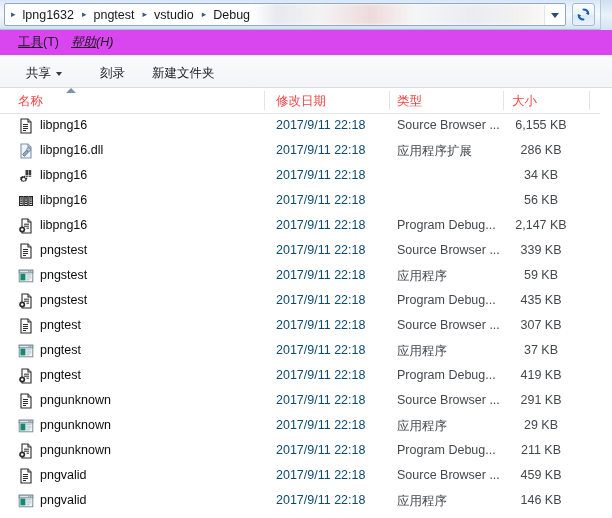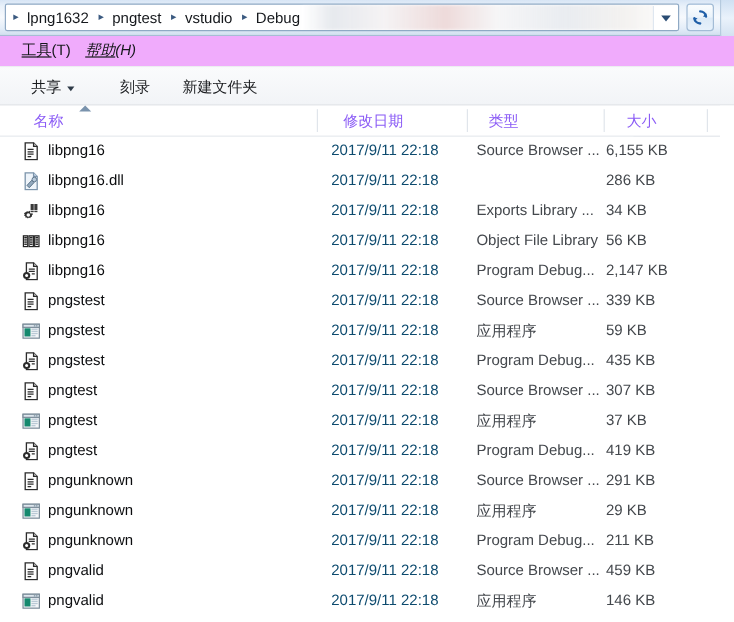--- a/index.html
+++ b/index.html
@@ -62,21 +62,21 @@
   }
   #refresh-right-edge {
     position: absolute; left: 600px; top: 0px; width: 12px; height: 30px;
     background: linear-gradient(to bottom,#cfe0f2,#eaf2fb 50%,#d4e2f1);
     border-left: 1px solid #b5cade;
   }
 
   
   #menubar {
     position: absolute; left: 0; top: 30px; width: 612px; height: 26px;
-    background: #f0abfc;
+    background: #d946ef;
     border-bottom: 1px solid #eceef1;
   }
   .menu-item {
     position: absolute; top: 4px; height: 18px;
     font-size: 12.5px; color: #17191c; white-space: nowrap;
   }
   .menu-item .mn { text-decoration: underline; }
 
   
   #toolbar {
@@ -96,21 +96,21 @@
   }
 
   
   #colheader {
     position: absolute; left: 0; top: 88px; width: 612px; height: 26px;
     background: #ffffff;
     border-bottom: 1px solid #e3e7ec;
   }
   .col-h {
     position: absolute; top: 5px; height: 18px;
-    font-size: 12.5px; color: #8b5cf6; white-space: nowrap; margin-left: 10px;
+    font-size: 12.5px; color: #ef4444; white-space: nowrap;
   }
   .col-sep {
     position: absolute; top: 3px; width: 1px; height: 19px;
     background: #e0e5eb;
   }
   #sort-arrow {
     position: absolute; left: 66px; top: 88px;
     width: 0; height: 0;
     border-left: 5px solid transparent; border-right: 5px solid transparent;
     border-bottom: 5px solid #7a93ad;
@@ -132,21 +132,21 @@
     position: absolute; left: 276px; top: 4px;
     font-size: 12.5px; color: #0c4a6e; white-space: nowrap;
   }
   .cell-type {
     position: absolute; left: 397px; top: 4px; width: 108px;
     font-size: 12.5px; color: #44484d; white-space: nowrap; overflow: hidden;
   }
   .cell-size {
     position: absolute; left: 505px; top: 4px; width: 72px;
     font-size: 12.5px; color: #44484d; white-space: nowrap;
-    text-align: left;
+    text-align: center;
   }
   .icon {
     position: absolute; left: 18px; top: 4px;
     width: 16px; height: 16px;
   }
 
   
   #right-gutter {
     position: absolute; left: 600px; top: 88px; width: 12px; height: 430px;
     background: #ffffff;
@@ -231,36 +231,36 @@
     <div class="row" style="top: 25px;">
       <span class="icon"><svg width="16" height="16" viewBox="0 0 16 16">
           <path d="M3 1h7l3 3v11H3z" fill="#eef4fa" stroke="#7c94ab" stroke-width="1.1"></path>
           <path d="M10 1v3h3" fill="#cfdded" stroke="#7c94ab" stroke-width="1.1"></path>
           <path d="M4.5 11.5 L8.5 7.2 L10.4 9.1 L6.4 13.4 Z" fill="#8fa6bb" stroke="#5a7governor" stroke-width=".8"></path>
           <path d="M4.5 11.5 L8.5 7.2 L10.4 9.1 L6.4 13.4 Z" fill="#93a9bd" stroke="#5c7489" stroke-width=".8"></path>
           <circle cx="10.6" cy="6.6" r="1.9" fill="#b9cadb" stroke="#5c7489" stroke-width=".8"></circle>
         </svg></span>
       <div class="cell-name">libpng16.dll</div>
       <div class="cell-date">2017/9/11 22:18</div>
+      <div class="cell-type">应用程序扩展</div>
       <div class="cell-size">286 KB</div>
     </div>
     <div class="row" style="top: 50px;">
       <span class="icon"><svg width="16" height="16" viewBox="0 0 16 16">
           <g fill="#3a3a3a">
             <rect x="7.5" y="2" width="2.6" height="5"></rect>
             <rect x="10.6" y="2" width="2.6" height="5"></rect>
             <rect x="7.5" y="7.6" width="2.6" height="1.2"></rect>
             <rect x="10.6" y="7.6" width="2.6" height="1.2"></rect>
           </g>
           <path d="M4.6 8.1 l1.1 .35 .5-.9 1 .6-.25 1.1 .85 .8 1.05-.45 .55 1.05-.85 .75 .2 1.1-1.15 .25-.4 1.05-1.1-.45-.9 .7-.8-.85-1.1 .2-.2-1.15-1.0-.5 .5-1.05-.6-.95 .95-.65z" fill="#2f2f2f"></path>
           <circle cx="5.6" cy="11.2" r="1.5" fill="#fbfbfb"></circle>
         </svg></span>
       <div class="cell-name">libpng16</div>
       <div class="cell-date">2017/9/11 22:18</div>
-      <div class="cell-type">Exports Library ...</div>
       <div class="cell-size">34 KB</div>
     </div>
     <div class="row" style="top: 75px;">
       <span class="icon"><svg width="16" height="16" viewBox="0 0 16 16">
           <g fill="#f5f5f5" stroke="#222" stroke-width="1">
             <rect x="1.5" y="3.5" width="3.6" height="9"></rect>
             <rect x="6.2" y="3.5" width="3.6" height="9"></rect>
             <rect x="10.9" y="3.5" width="3.6" height="9"></rect>
           </g>
           <g fill="#222">
@@ -273,21 +273,20 @@
             <rect x="2.2" y="8.2" width="2.2" height="1.1"></rect>
             <rect x="6.9" y="8.2" width="2.2" height="1.1"></rect>
             <rect x="11.6" y="8.2" width="2.2" height="1.1"></rect>
             <rect x="2.2" y="10.0" width="2.2" height="1.1"></rect>
             <rect x="6.9" y="10.0" width="2.2" height="1.1"></rect>
             <rect x="11.6" y="10.0" width="2.2" height="1.1"></rect>
           </g>
         </svg></span>
       <div class="cell-name">libpng16</div>
       <div class="cell-date">2017/9/11 22:18</div>
-      <div class="cell-type">Object File Library</div>
       <div class="cell-size">56 KB</div>
     </div>
     <div class="row" style="top: 100px;">
       <span class="icon"><svg width="16" height="16" viewBox="0 0 16 16">
           <path d="M4 1h6l3 3v11H4z" fill="#fdfdfd" stroke="#2b2b2b" stroke-width="1.1"></path>
           <path d="M10 1v3h3" fill="#d8d8d8" stroke="#2b2b2b" stroke-width="1.1"></path>
           <g stroke="#2b2b2b" stroke-width="1">
             <path d="M6 6.2h5"></path>
             <path d="M6 8.2h5"></path>
             <path d="M8.5 10.2h2.5"></path>

